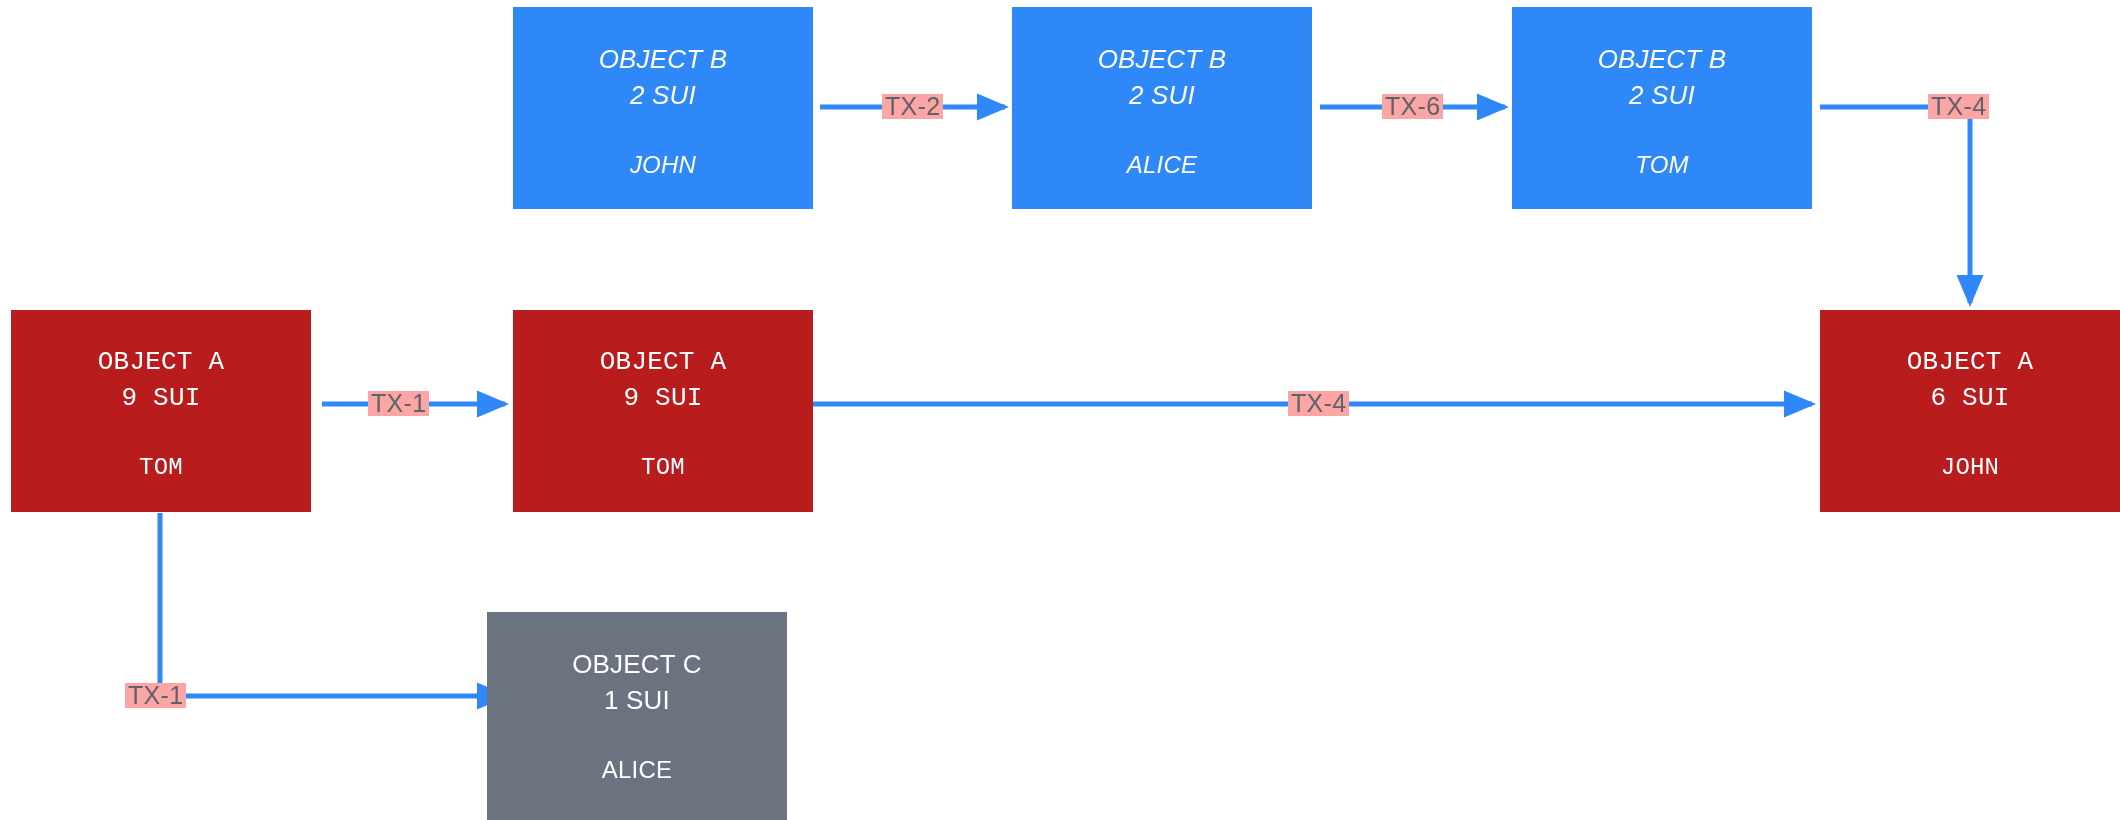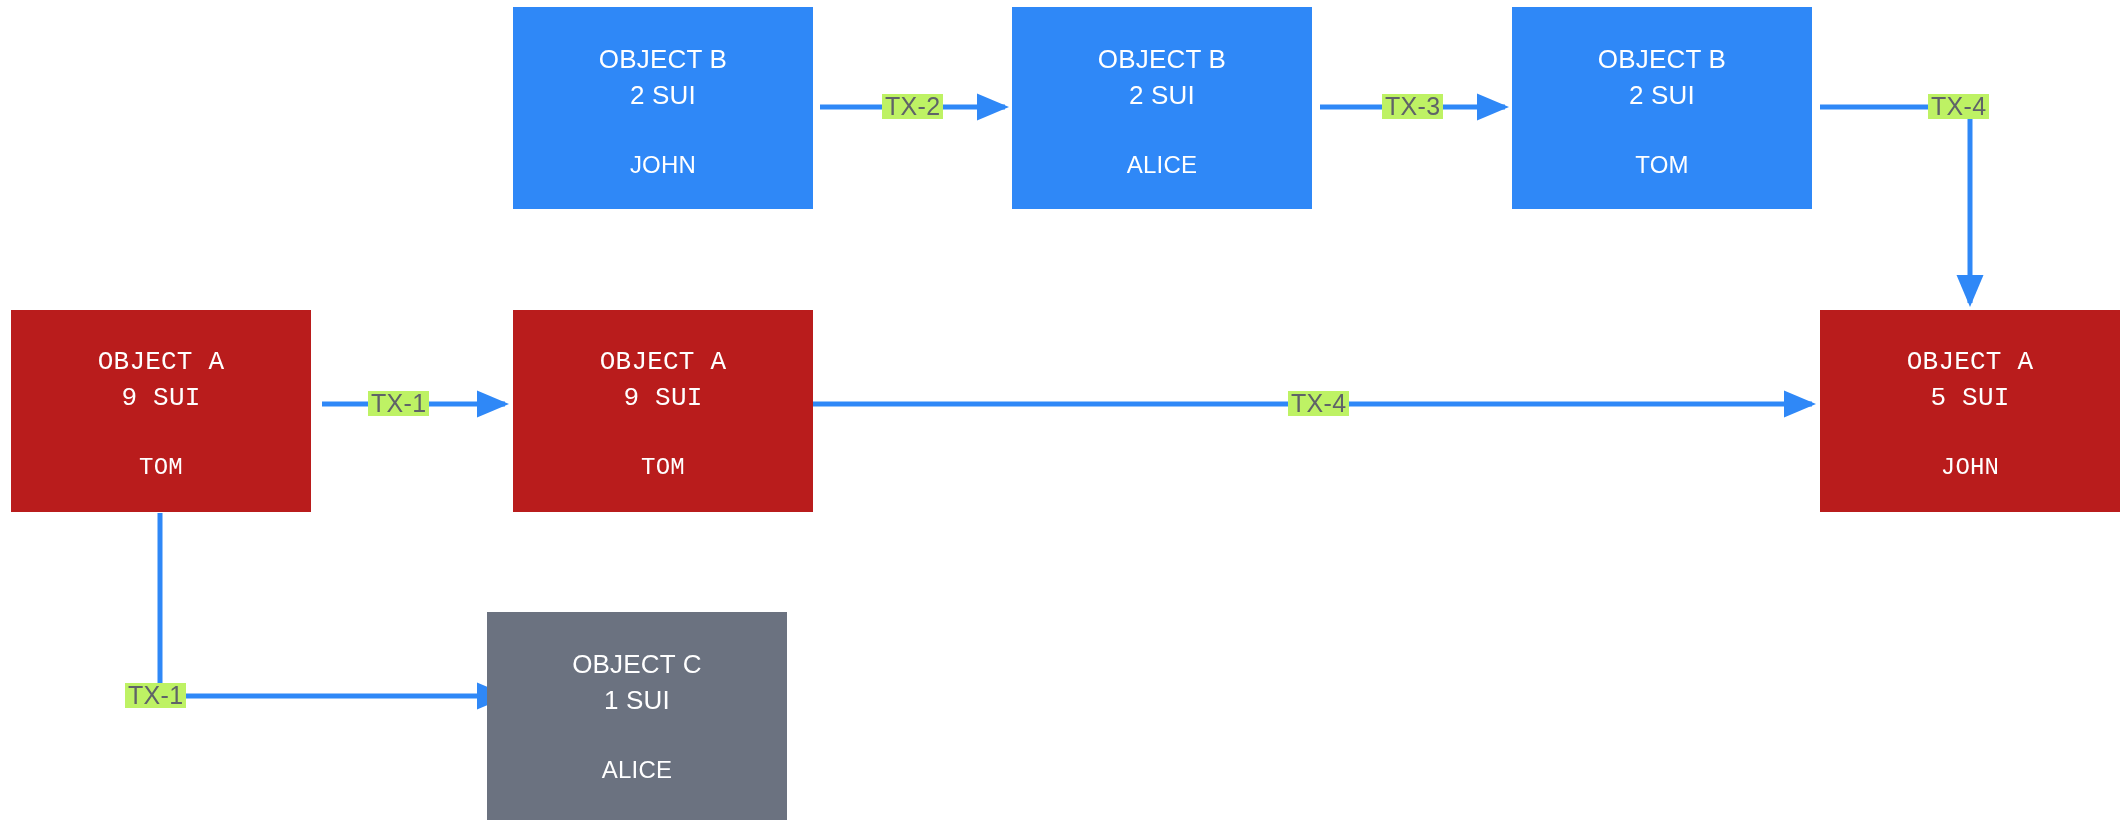--- a/index.html
+++ b/index.html
@@ -33,40 +33,40 @@
     line-height: 36px;
     font-weight: 400;
   }
   .node .owner-block {
     margin-top: 36px;
     font-size: 24px;
     line-height: 32px;
     font-weight: 400;
   }
   .node-black { background: #b91c1c; font-family: Liberation Mono, monospace; }
-  .node-blue  { background: #2f88f7; }
+  .node-blue  { background: #2f88f7; font-style: italic; }
   .node-gray  { background: #6b7280; }
 
   .edge-svg {
     position: absolute;
     left: 0;
     top: 0;
     width: 2120px;
     height: 820px;
     pointer-events: none;
     overflow: visible;
   }
   .edge-label {
     position: absolute;
     font-size: 25px;
     line-height: 25px;
     color: #5f6368;
     white-space: nowrap;
     letter-spacing: 0.3px;
-    background: #bef264;
+    background: #fca5a5;
     padding: 0 3px;
   }
 </style>
 </head>
 <body>
 
 <div id="canvas">
 
   <svg class="edge-svg" viewBox="0 0 2120 820">
     <defs>
@@ -124,33 +124,33 @@
     <div class="title-block">
       <div>OBJECT A</div>
       <div>9 SUI</div>
     </div>
     <div class="owner-block">TOM</div>
   </div>
 
   <div class="node node-black" style="left:1820px; top:310px; width:300px; height:202px;">
     <div class="title-block">
       <div>OBJECT A</div>
-      <div>5 SUI</div>
+      <div>6 SUI</div>
     </div>
     <div class="owner-block">JOHN</div>
   </div>
 
   <div class="node node-gray" style="left:487px; top:612px; width:300px; height:208px;">
     <div class="title-block">
       <div>OBJECT C</div>
       <div>1 SUI</div>
     </div>
     <div class="owner-block">ALICE</div>
   </div>
 
   <div class="edge-label" style="left:368px; top:391px;">TX-1</div>
   <div class="edge-label" style="left:882px; top:94px;">TX-2</div>
-  <div class="edge-label" style="left:1382px; top:94px;">TX-3</div>
+  <div class="edge-label" style="left:1382px; top:94px;">TX-6</div>
   <div class="edge-label" style="left:1928px; top:94px;">TX-4</div>
   <div class="edge-label" style="left:1288px; top:391px;">TX-4</div>
   <div class="edge-label" style="left:125px; top:683px;">TX-1</div>
 
 </div>
 
 </body></html>

